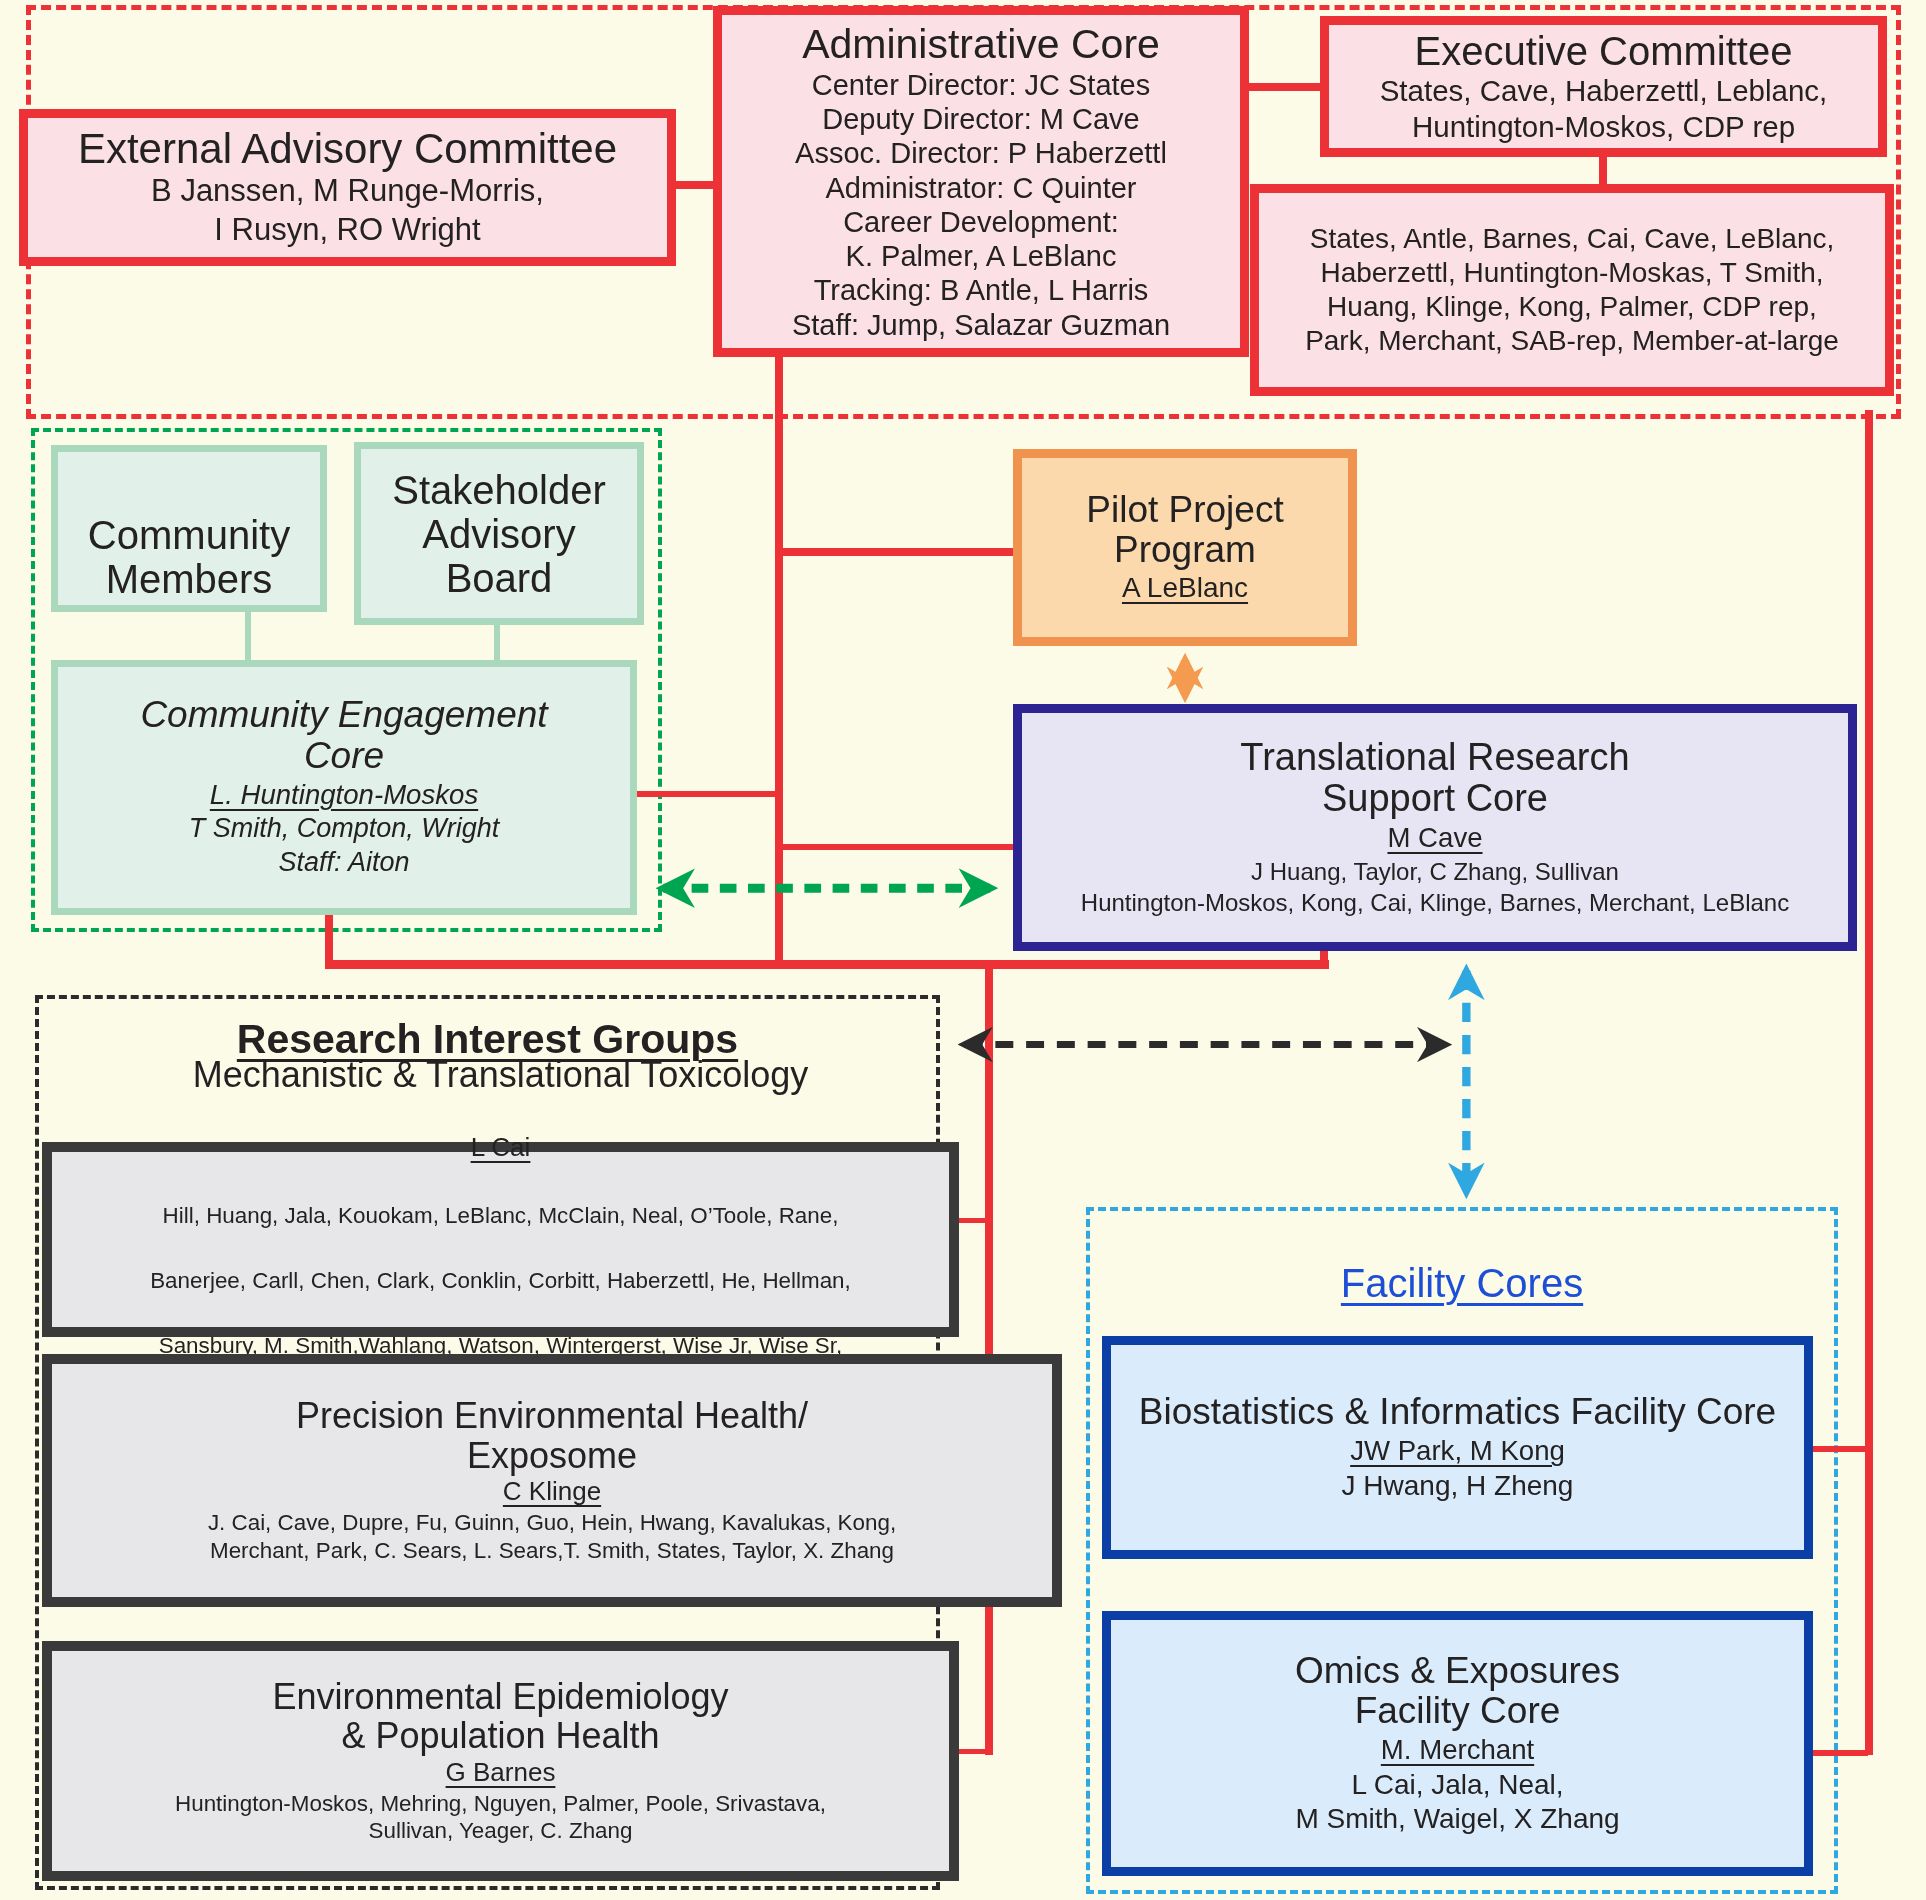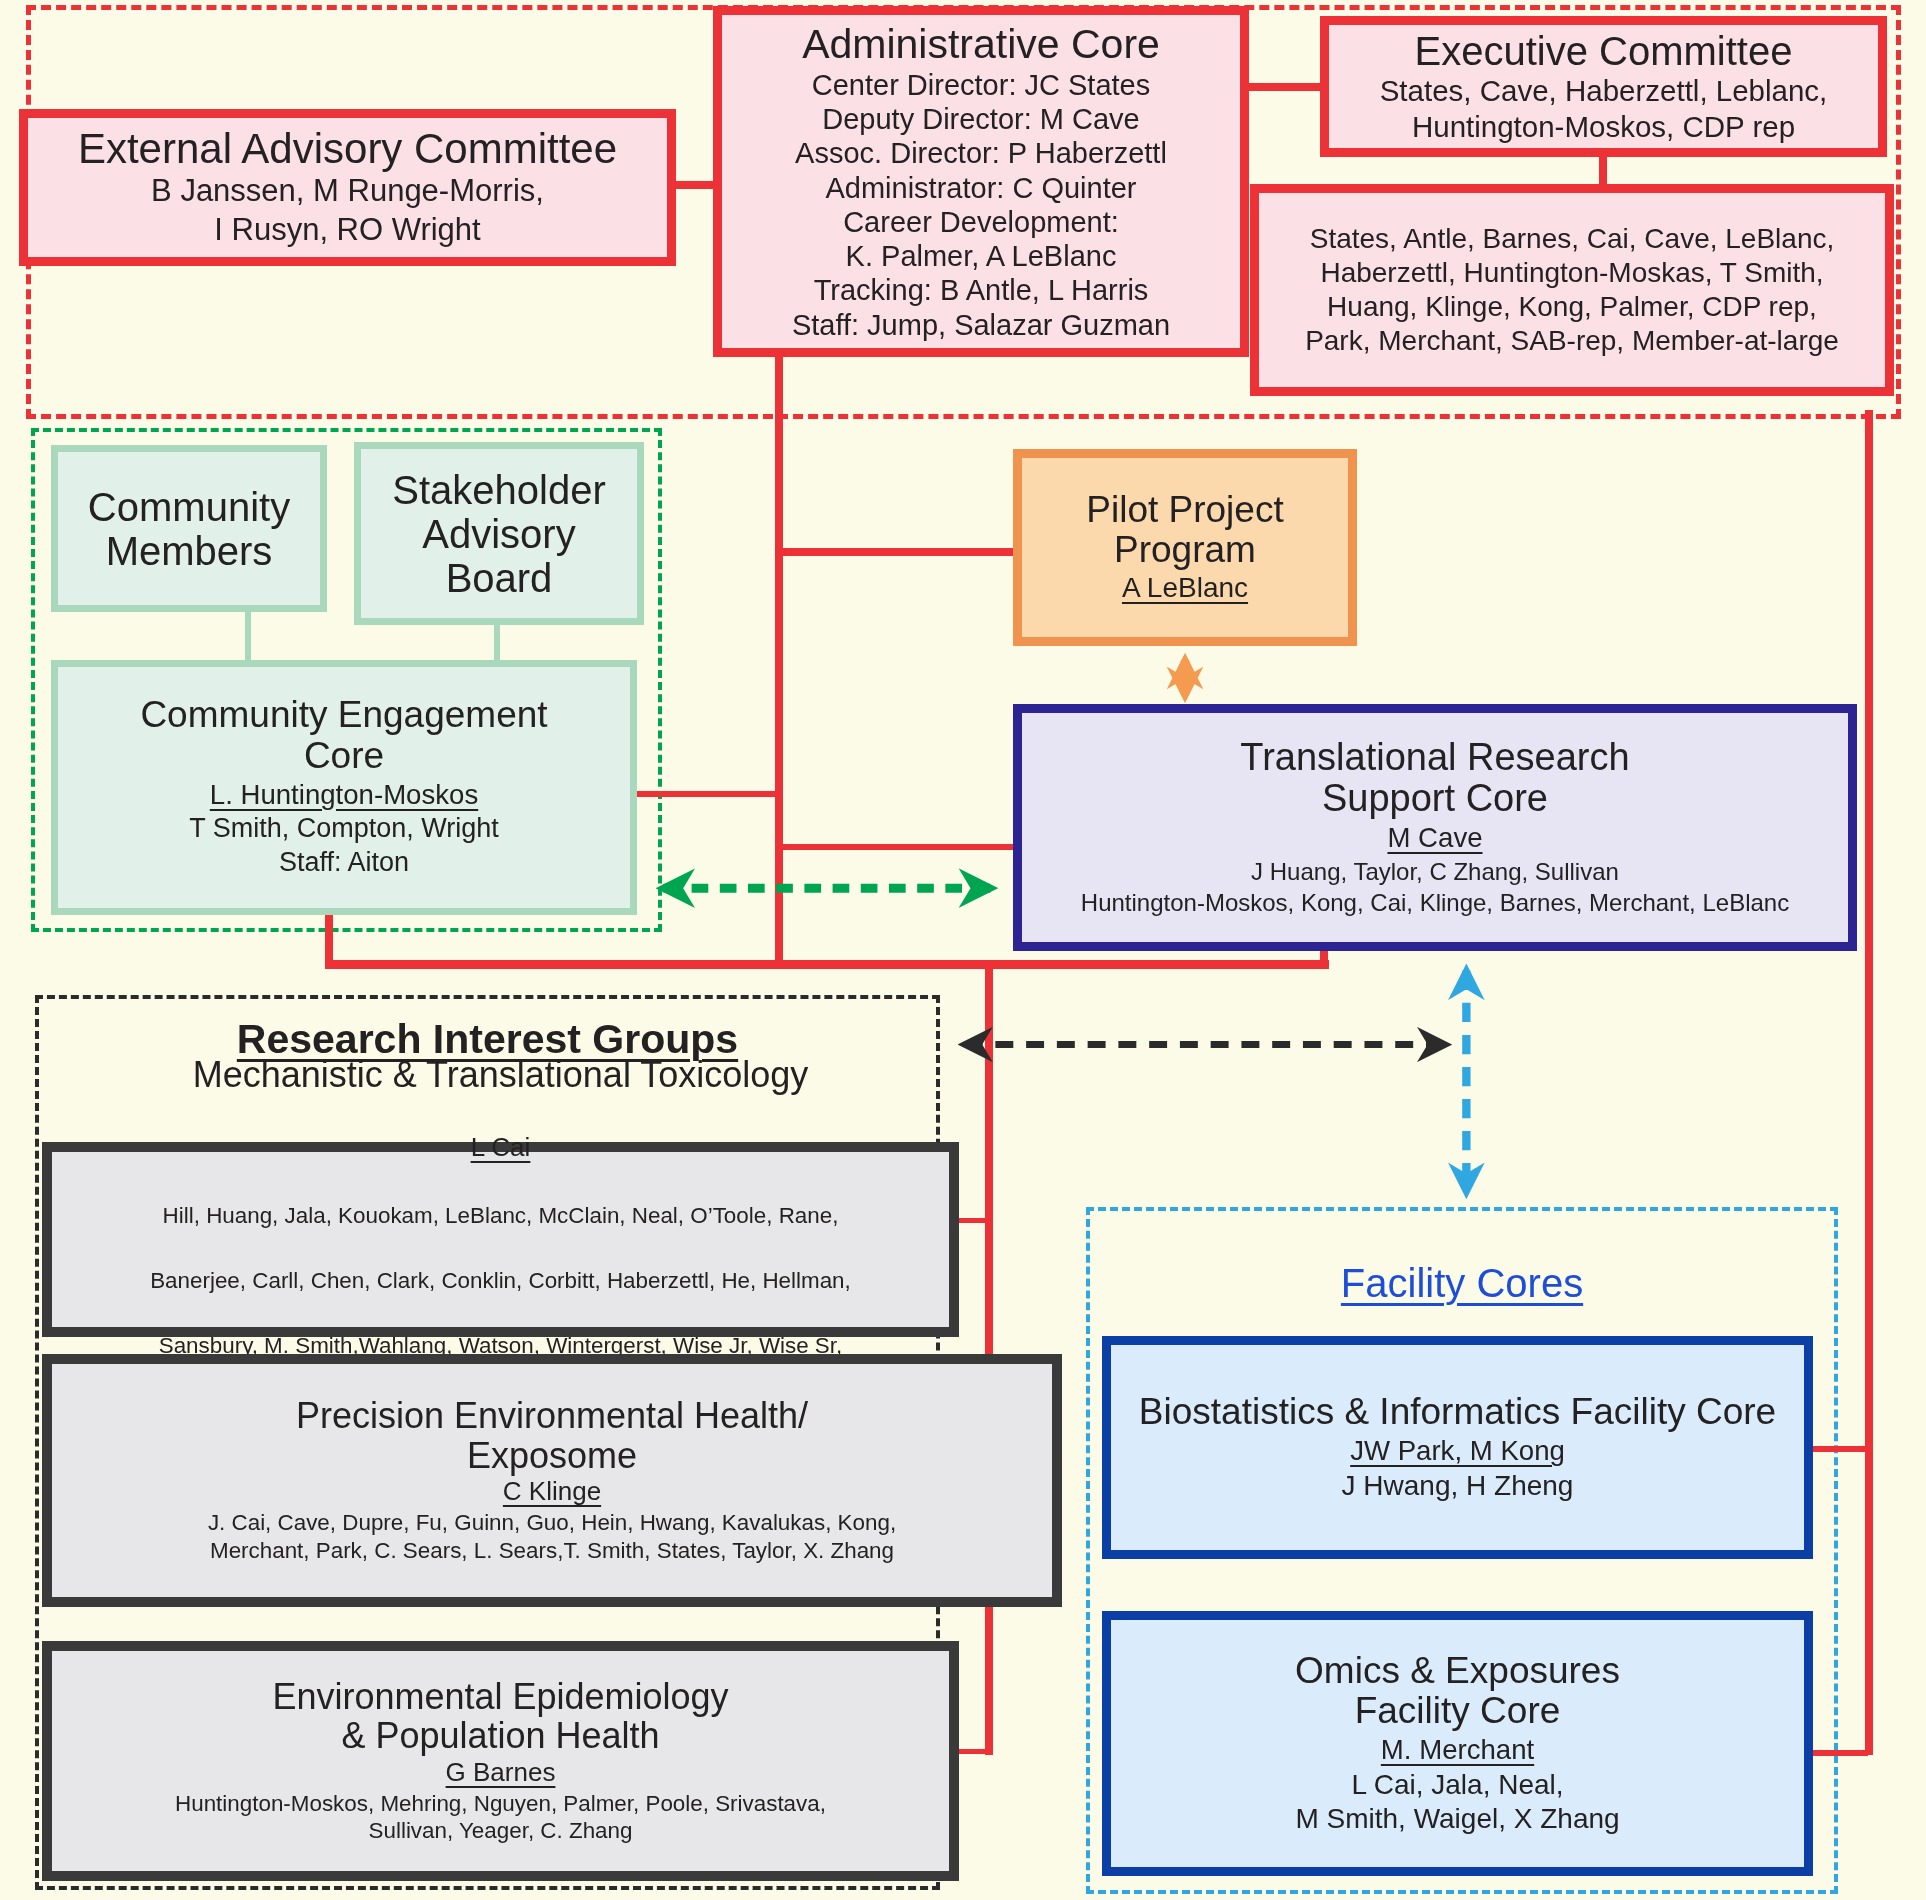--- a/index.html
+++ b/index.html
@@ -23,23 +23,23 @@
   .b-green{border:7.7px solid #A9D8BC; background:#E1F0E8;}
   .b-orange{border:9px solid #F0934E; background:#FBD9AD;}
   .b-navy {border:9.6px solid #2D2493; background:#E7E5F4;}
   .b-black{border:10.3px solid #3A3A3A; background:#E7E7E9;}
   .b-blue {border:9.6px solid #0C3FA5; background:#DAECFB;}
 
   .eac  {left:19px;  top:109px;  width:657px; height:157px;}
   .admin{left:713px;top:6.4px;   width:536px;  height:351px;}
   .exec {left:1320px;top:16px;   width:567px;  height:141px;}
   .iac  {left:1250px;top:184px;  width:644px; height:212px;}
-  .cm   {left:51px;  top:445px;  width:276px;  height:167px;}
+  .cm   {left:51px;  top:445px;  width:276px;  height:167px;justify-content:flex-end;}
   .sab  {left:354px; top:442px;  width:290px;  height:183px;}
-  .cec  {left:51px;  top:660px; width:586px;  height:255px;}
+  .cec  {left:51px;  top:660px; width:586px;  height:255px;font-style:italic;}
   .ppp  {left:1013px;top:449px;  width:344px;  height:197px;}
   .trsc {left:1013px;top:704px; width:844px; height:247px;}
   .g1   {left:42px;  top:1142px; width:917px; height:195px;gap:37px;}
   .g2   {left:42px;  top:1354px; width:1020px; height:253px;}
   .g3   {left:42px;  top:1641px; width:917px; height:240px;}
   .bio  {left:1102px;top:1336px; width:711px; height:223px;}
   .omic {left:1102px;top:1611px; width:711px; height:265px;}
 
   
   .nw{white-space:nowrap;}

